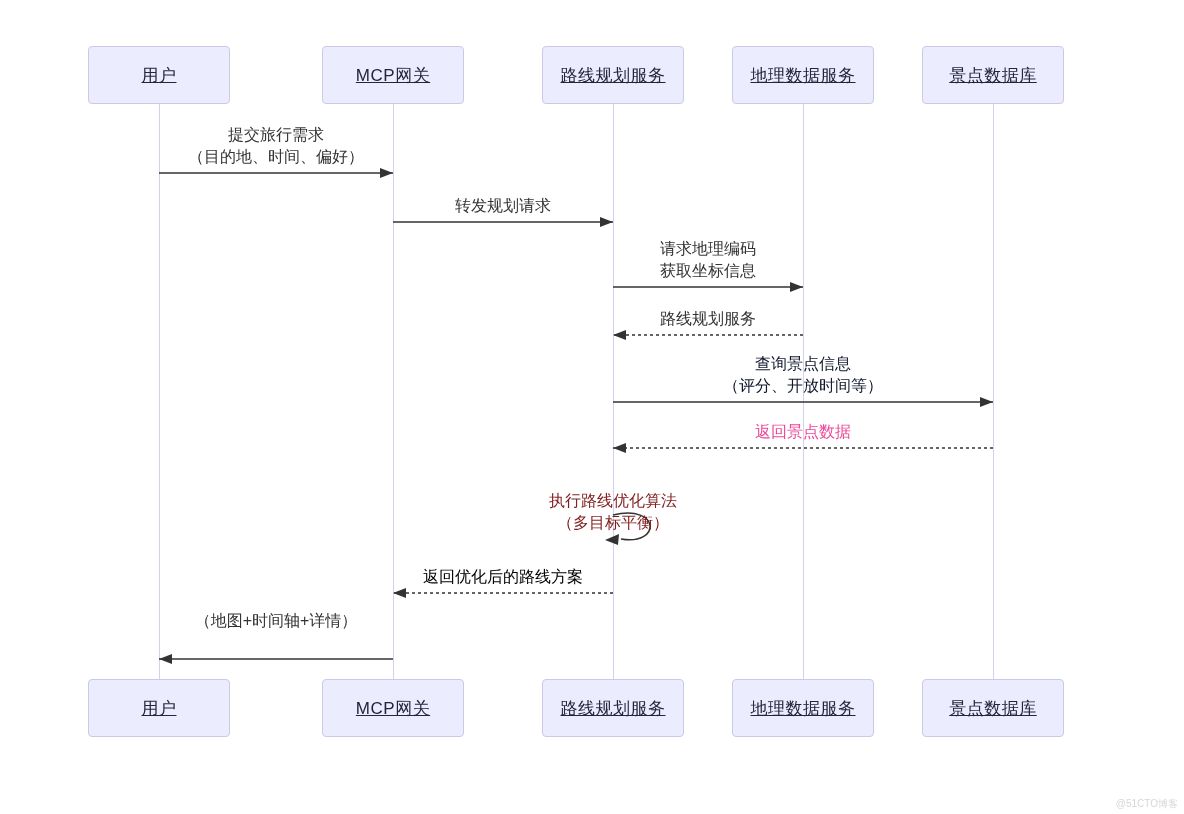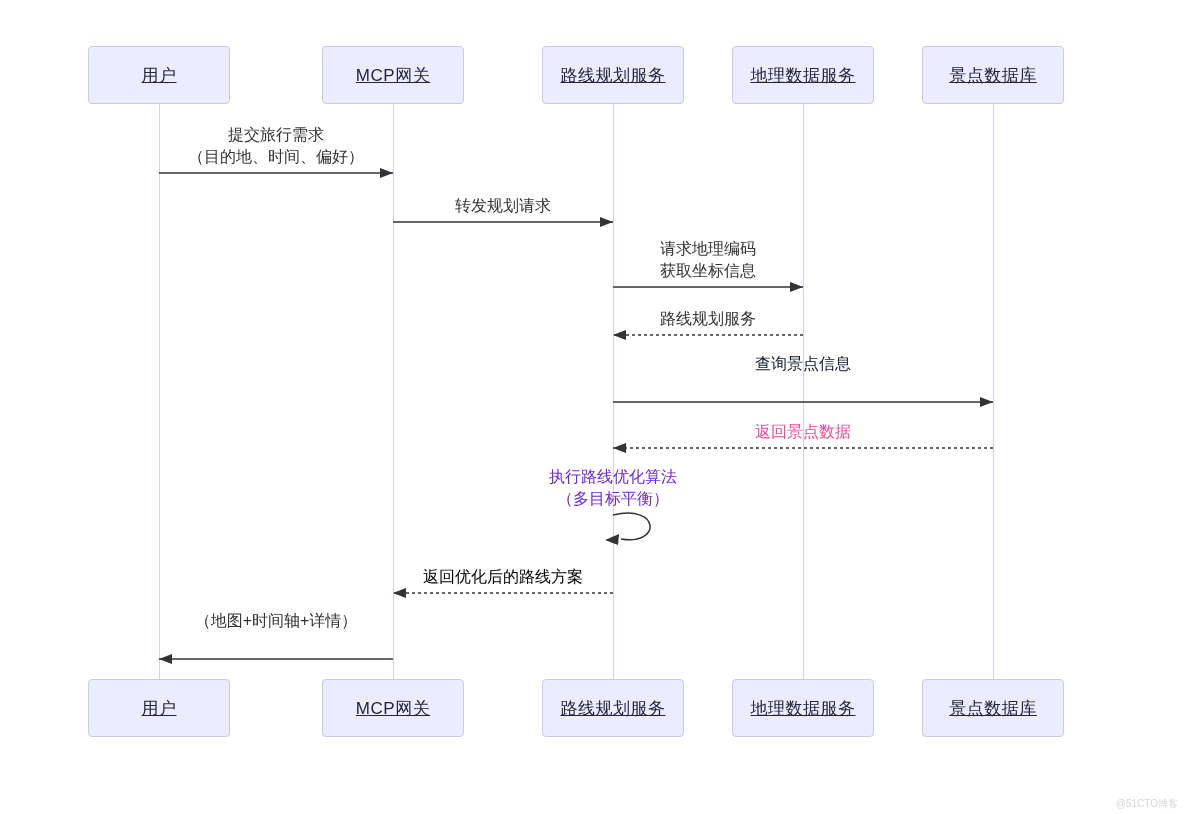--- a/index.html
+++ b/index.html
@@ -92,25 +92,26 @@
       <div class="msg-line">获取坐标信息</div>
     </div>
     <div class="msg-label" style="left: 293px; top: 195px; color: rgb(51, 51, 51);">
       <div class="msg-line">转发规划请求</div>
     </div>
     <div class="msg-label" style="left: 498px; top: 308px; color: rgb(51, 51, 51);">
       <div class="msg-line">路线规划服务</div>
     </div>
     <div class="msg-label" style="left: 593px; top: 353px; color: #0f172a;">
       <div class="msg-line">查询景点信息</div>
+      <div class="msg-line">（评分、开放时间等）</div>
     </div>
     <div class="msg-label" style="left: 593px; top: 421px; color: #ec4899;">
       <div class="msg-line">返回景点数据</div>
     </div>
-    <div class="msg-label" style="left: 403px; top: 466px; color: #6d28d9;">
+    <div class="msg-label" style="left: 403px; top: 490px; color: #7f1d1d;">
       <div class="msg-line">执行路线优化算法</div>
       <div class="msg-line">（多目标平衡）</div>
     </div>
     <div class="msg-label" style="left: 293px; top: 566px; color: #000000;">
       <div class="msg-line">返回优化后的路线方案</div>
     </div>
     <div class="msg-label" style="left: 66px; top: 610px; color: rgb(51, 51, 51);">
       <div class="msg-line">（地图+时间轴+详情）</div>
     </div>
   </div>

